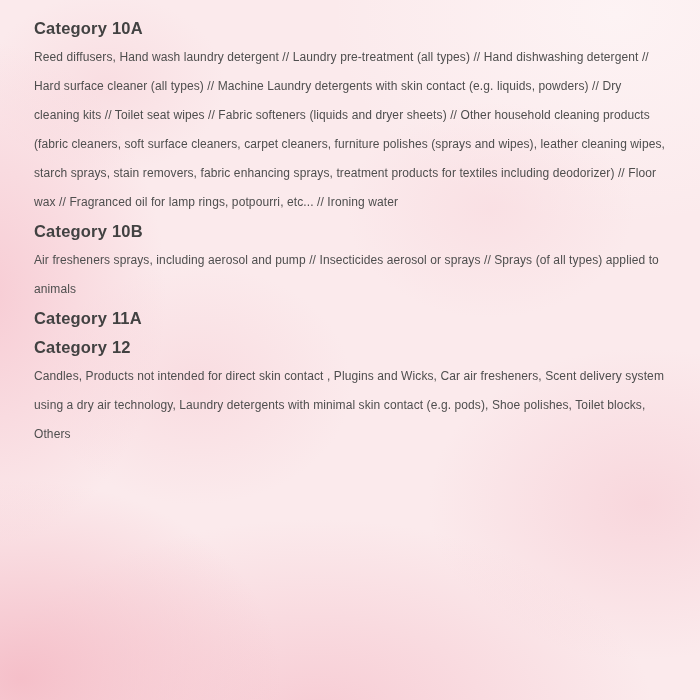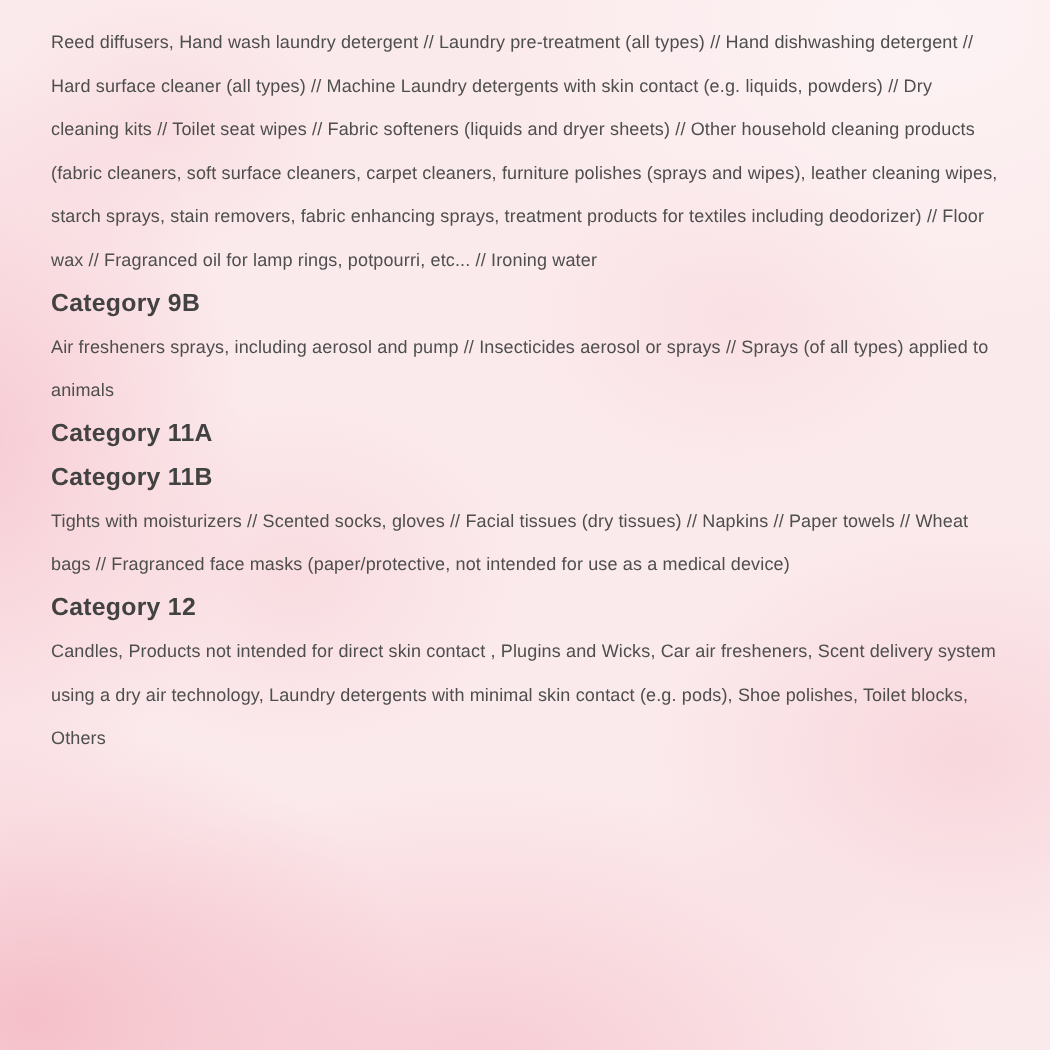--- a/index.html
+++ b/index.html
@@ -53,36 +53,33 @@
     letter-spacing: 0.1px;
   }
 </style>
 </head>
 <body>
 
 <div class="page">
   <div class="content">
 
     <div class="section">
+      <h2>Category 10A</h2>
       <p>Reed diffusers, Hand wash laundry detergent // Laundry pre-treatment (all types) // Hand dishwashing detergent // Hard surface cleaner (all types) // Machine Laundry detergents with skin contact (e.g. liquids, powders) // Dry cleaning kits // Toilet seat wipes // Fabric softeners (liquids and dryer sheets) // Other household cleaning products (fabric cleaners, soft surface cleaners, carpet cleaners, furniture polishes (sprays and wipes), leather cleaning wipes, starch sprays, stain removers, fabric enhancing sprays, treatment products for textiles including deodorizer) // Floor wax // Fragranced oil for lamp rings, potpourri, etc... // Ironing water</p>
     </div>
 
     <div class="section">
-      <h2>Category 9B</h2>
+      <h2>Category 10B</h2>
       <p>Air fresheners sprays, including aerosol and pump // Insecticides aerosol or sprays // Sprays (of all types) applied to animals</p>
     </div>
 
     <div class="section">
       <h2>Category 11A</h2>
     </div>
 
-    <div class="section">
-      <h2>Category 11B</h2>
-      <p>Tights with moisturizers // Scented socks, gloves // Facial tissues (dry tissues) // Napkins // Paper towels // Wheat bags // Fragranced face masks (paper/protective, not intended for use as a medical device)</p>
-    </div>
 
     <div class="section">
       <h2>Category 12</h2>
       <p>Candles, Products not intended for direct skin contact , Plugins and Wicks, Car air fresheners, Scent delivery system using a dry air technology, Laundry detergents with minimal skin contact (e.g. pods), Shoe polishes, Toilet blocks, Others</p>
     </div>
 
   </div>
 </div>
 
 </body></html>

